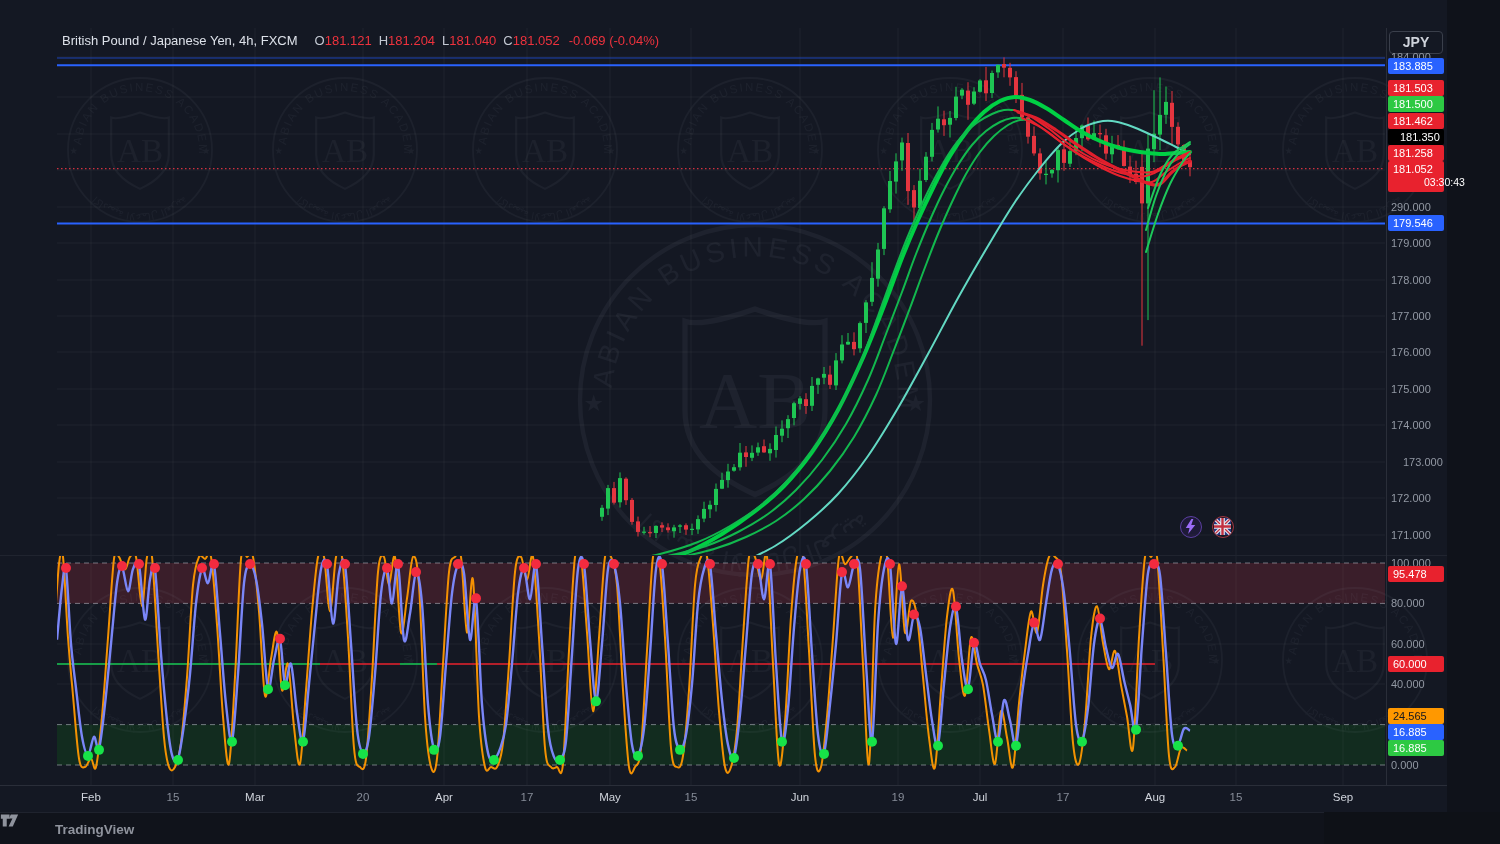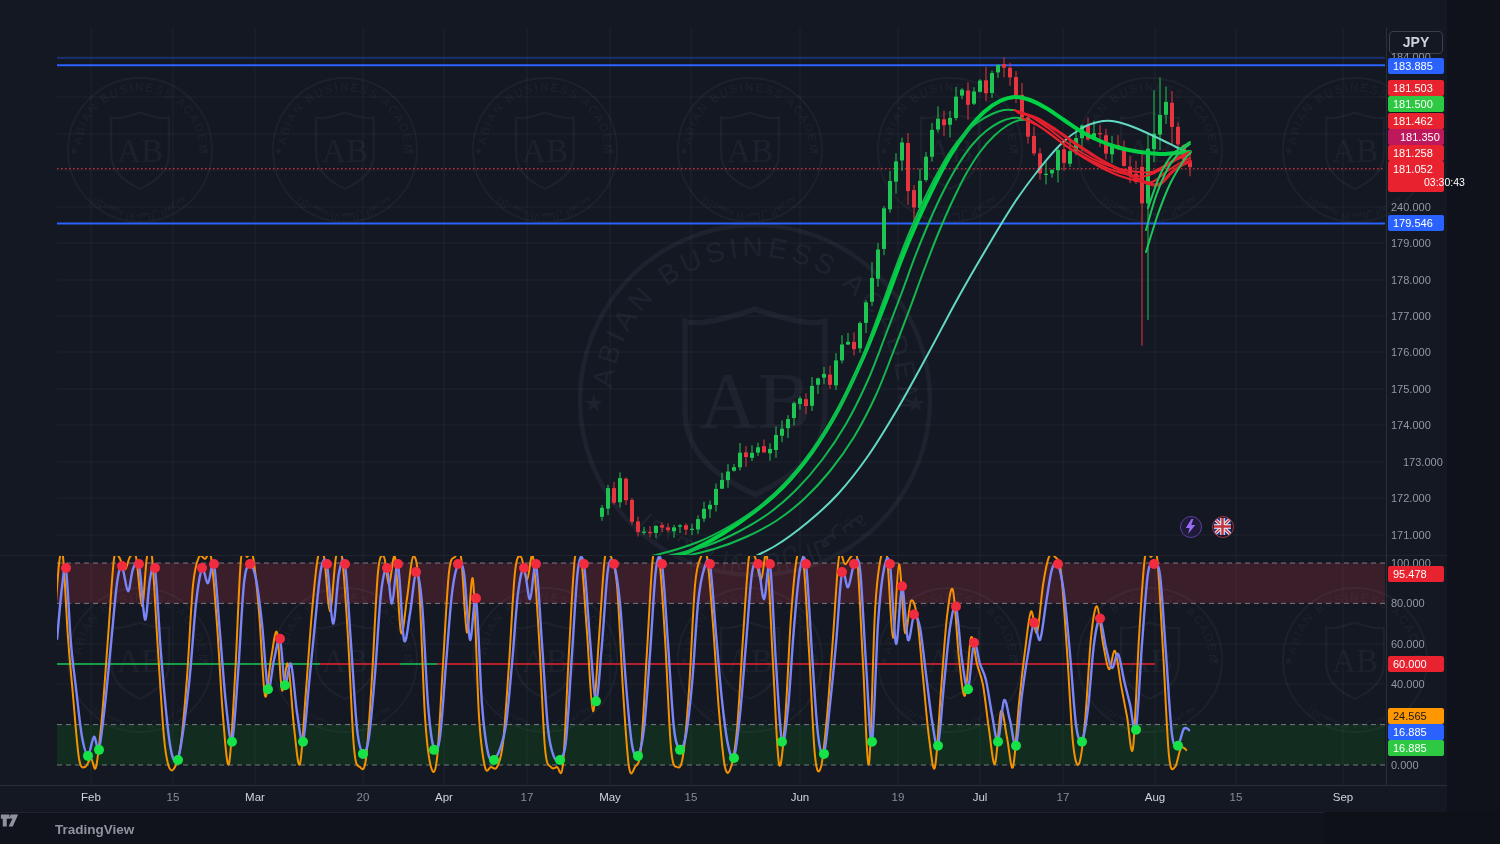--- a/index.html
+++ b/index.html
@@ -416,45 +416,48 @@
         </g>
       </g>
       <g>
         <line x1="0" y1="555.5" x2="1447" y2="555.5" stroke="#20242f" stroke-width="1"></line>
         <line x1="0" y1="785.5" x2="1447" y2="785.5" stroke="#2a2e39" stroke-width="1"></line>
         <line x1="1386.5" y1="28" x2="1386.5" y2="785" stroke="#2a2e39" stroke-width="1"></line>
       </g>
     </svg>
 
 <div class="overlay">
+  <div id="title">
+    <span class="sym">British Pound / Japanese Yen, 4h, FXCM</span><span class="olabel">O</span><span class="oval">181.121</span><span class="olabel">H</span><span class="oval">181.204</span><span class="olabel">L</span><span class="oval">181.040</span><span class="olabel">C</span><span class="oval">181.052</span><span class="chg">-0.069 (-0.04%)</span>
+  </div>
 
   <div id="jpybtn">JPY</div>
 
   <div id="labels">
         <div class="pgrid" style="top: 50px;">184.000</div>
-        <div class="pgrid" style="top: 200px;">240.000</div>
+        <div class="pgrid" style="top: 200px;">290.000</div>
         <div class="pgrid" style="top: 236px;">179.000</div>
         <div class="pgrid" style="top: 273px;">178.000</div>
         <div class="pgrid" style="top: 309px;">177.000</div>
         <div class="pgrid" style="top: 345px;">176.000</div>
         <div class="pgrid" style="top: 382px;">175.000</div>
         <div class="pgrid" style="top: 418px;">174.000</div>
         <div class="pgrid" style="top: 455px; margin-left: 12px;">173.000</div>
         <div class="pgrid" style="top: 491px;">172.000</div>
         <div class="pgrid" style="top: 528px;">171.000</div>
         <div class="pgrid" style="top: 556px;">100.000</div>
         <div class="pgrid" style="top: 596px;">80.000</div>
         <div class="pgrid" style="top: 637px;">60.000</div>
         <div class="pgrid" style="top: 677px;">40.000</div>
         <div class="pgrid" style="top: 758px;">0.000</div>
         <div class="ptag" style="top: 58px; background: rgb(41, 98, 255); color: rgb(255, 255, 255);">183.885</div>
         <div class="ptag" style="top: 80px; background: rgb(232, 34, 46); color: rgb(255, 255, 255);">181.503</div>
         <div class="ptag" style="top: 96px; background: rgb(45, 201, 67); color: rgb(255, 255, 255);">181.500</div>
         <div class="ptag" style="top: 113px; background: rgb(232, 34, 46); color: rgb(255, 255, 255);">181.462</div>
-        <div class="ptag" style="top: 129px; background: #be185d; color: rgb(255, 255, 255); padding-left: 12px;">181.350</div>
+        <div class="ptag" style="top: 129px; background: #000000; color: rgb(255, 255, 255); padding-left: 12px;">181.350</div>
         <div class="ptag" style="top: 145px; background: rgb(232, 34, 46); color: rgb(255, 255, 255);">181.258</div>
         <div class="ptag count" style="top: 161px; background: rgb(232, 34, 46); color: rgb(255, 255, 255);">181.052<span class="cd">03:30:43</span></div>
         <div class="ptag" style="top: 215px; background: rgb(41, 98, 255); color: rgb(255, 255, 255);">179.546</div>
         <div class="ptag" style="top: 566px; background: rgb(232, 34, 46); color: rgb(255, 255, 255);">95.478</div>
         <div class="ptag" style="top: 656px; background: rgb(232, 34, 46); color: rgb(255, 255, 255);">60.000</div>
         <div class="ptag" style="top: 708px; background: rgb(255, 152, 0); color: rgb(21, 24, 31);">24.565</div>
         <div class="ptag" style="top: 724px; background: rgb(41, 98, 255); color: rgb(255, 255, 255);">16.885</div>
         <div class="ptag" style="top: 740px; background: rgb(45, 201, 67); color: rgb(255, 255, 255);">16.885</div>
       </div>
   <div id="timelabels">

